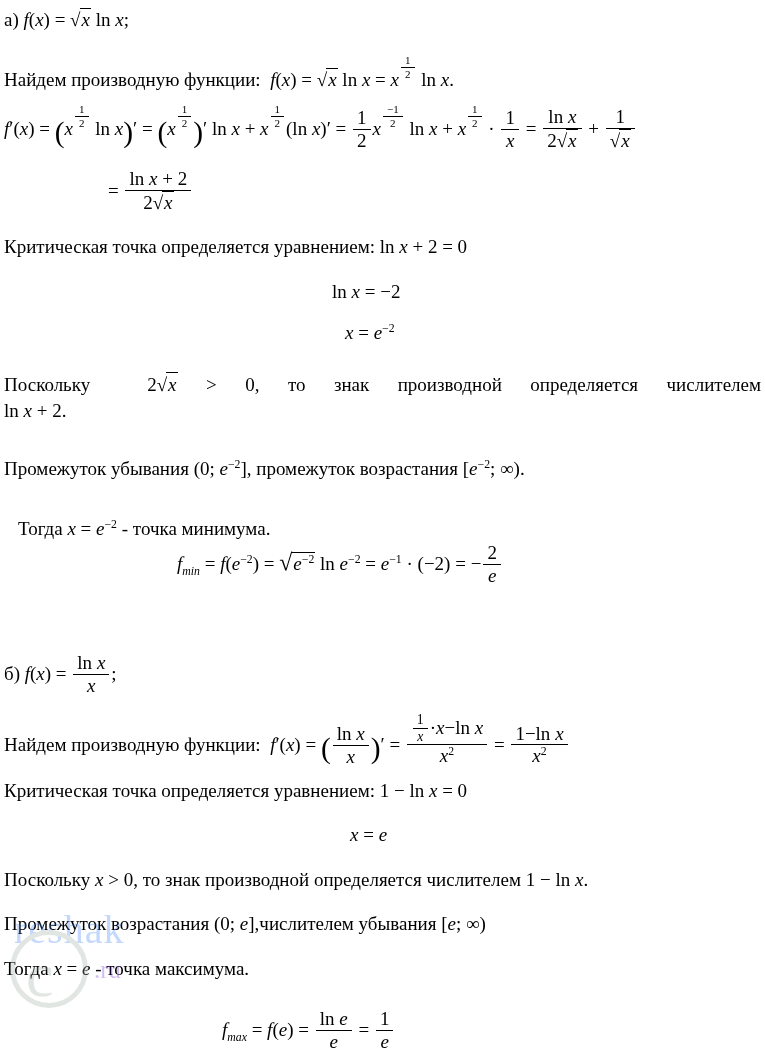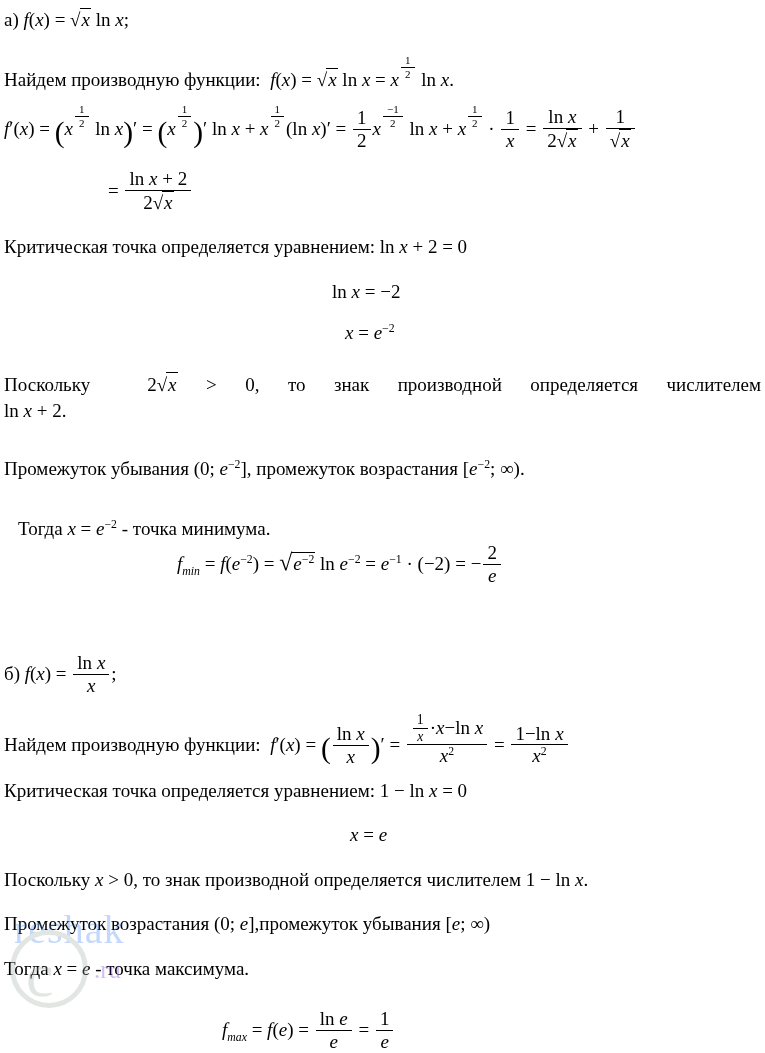--- a/index.html
+++ b/index.html
@@ -211,21 +211,21 @@
 
   <div class="line" style="left:350px; top:824px;">
     <span class="math">x</span><span class="up"> = </span><span class="math">e</span>
   </div>
 
   <div class="line" style="left:4px; top:869px;">
     <span class="txt">Поскольку </span><span class="math">x</span><span class="txt"> &gt; 0, то знак производной определяется числителем 1 − ln </span><span class="math">x</span><span class="txt">.</span>
   </div>
 
   <div class="line" style="left:4px; top:913px;">
-    <span class="txt">Промежуток возрастания (0; </span><span class="math">e</span><span class="txt">],промежуток убывания [</span><span class="math">e</span><span class="txt">; ∞)</span>
+    <span class="txt">Промежуток возрастания (0; </span><span class="math">e</span><span class="txt">],числителем убывания [</span><span class="math">e</span><span class="txt">; ∞)</span>
   </div>
 
   <div class="line" style="left:4px; top:958px;">
     <span class="txt">Тогда </span><span class="math">x</span><span class="up"> = </span><span class="math">e</span><span class="txt"> - точка максимума.</span>
   </div>
 
   <div class="line" style="left:222px; top:1008px;">
     <span class="math">f</span><sub class="sb">max</sub><span class="up"> = </span><span class="math">f</span><span class="up">(</span><span class="math">e</span><span class="up">) = </span>
     <span class="stack-frac"><span class="n"><span class="up">ln</span> <span class="math">e</span></span><span class="d"><span class="math">e</span></span></span><span class="up"> = </span>
     <span class="stack-frac"><span class="n">1</span><span class="d"><span class="math">e</span></span></span>

